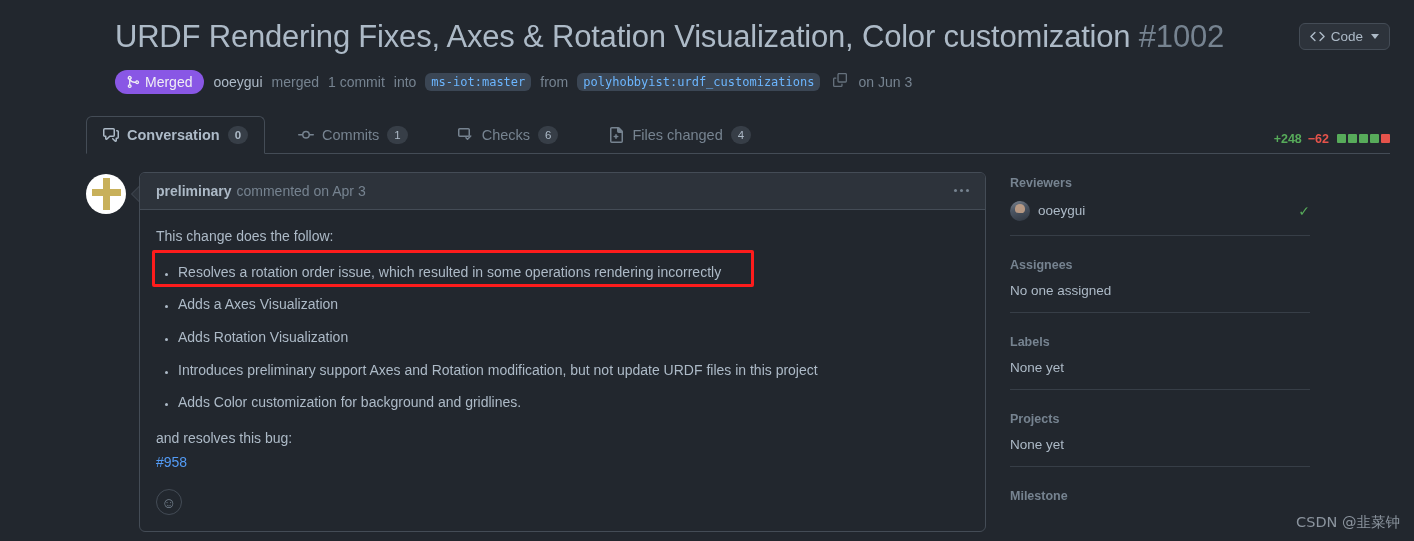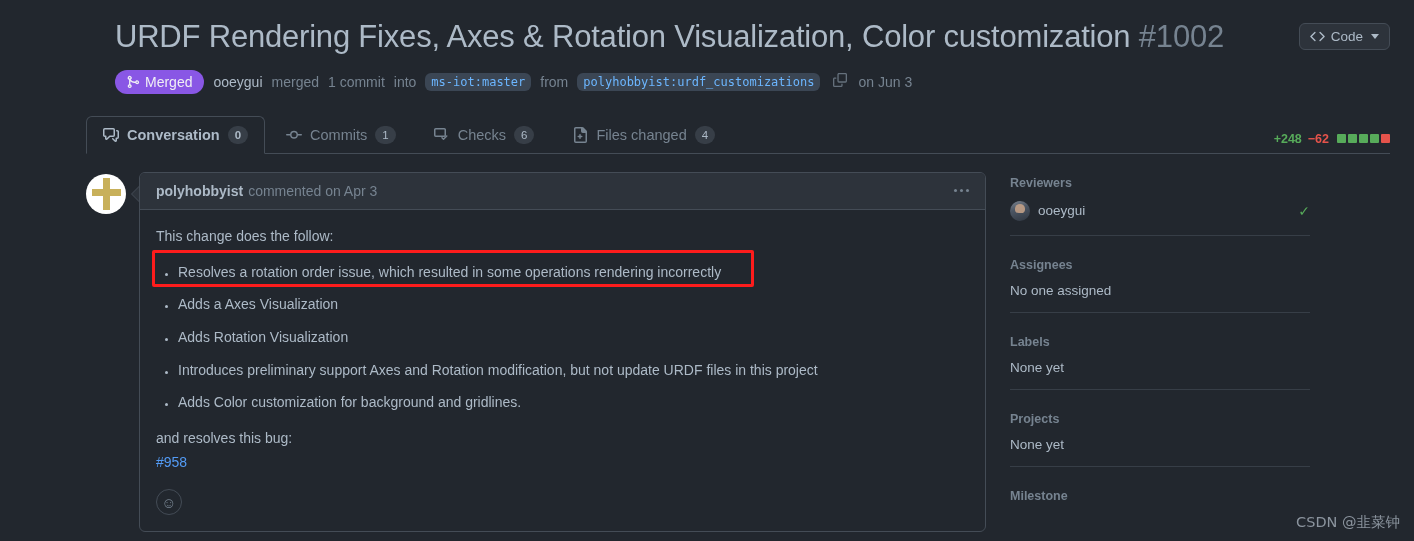--- a/index.html
+++ b/index.html
@@ -77,21 +77,21 @@
 
   
   .tabs-wrap {
     margin-top: 22px;
     padding-left: 86px;
     padding-right: 24px;
     position: relative;
     display: flex;
     align-items: flex-end;
   }
-  .tabs { display: flex; gap: 4px; position: relative; z-index: 2; }
+  .tabs { display: flex; gap: 16px; position: relative; z-index: 2; }
   .tab {
     display: flex; align-items: center; gap: 8px;
     padding: 9px 16px;
     font-size: 14.5px;
     color: #768390;
     border: 1px solid transparent;
     border-radius: 6px 6px 0 0;
     cursor: pointer;
     white-space: nowrap;
   }
@@ -341,21 +341,21 @@
 
       <div class="comment-block">
         <div class="avatar-lg">
           <div class="cross-v"></div>
           <div class="cross-h"></div>
         </div>
         <div class="arrow"></div>
 
         <div class="comment-card">
           <div class="comment-head">
-            <b>polyhobbyist</b>
+            <b>preliminary</b>
             <span>commented on Apr 3</span>
             <span class="dots">
                 <i></i>
                 <i></i>
                 <i></i>
               </span>
           </div>
           <div class="comment-body">
             <p>This change does the follow:</p>
             <ul>

